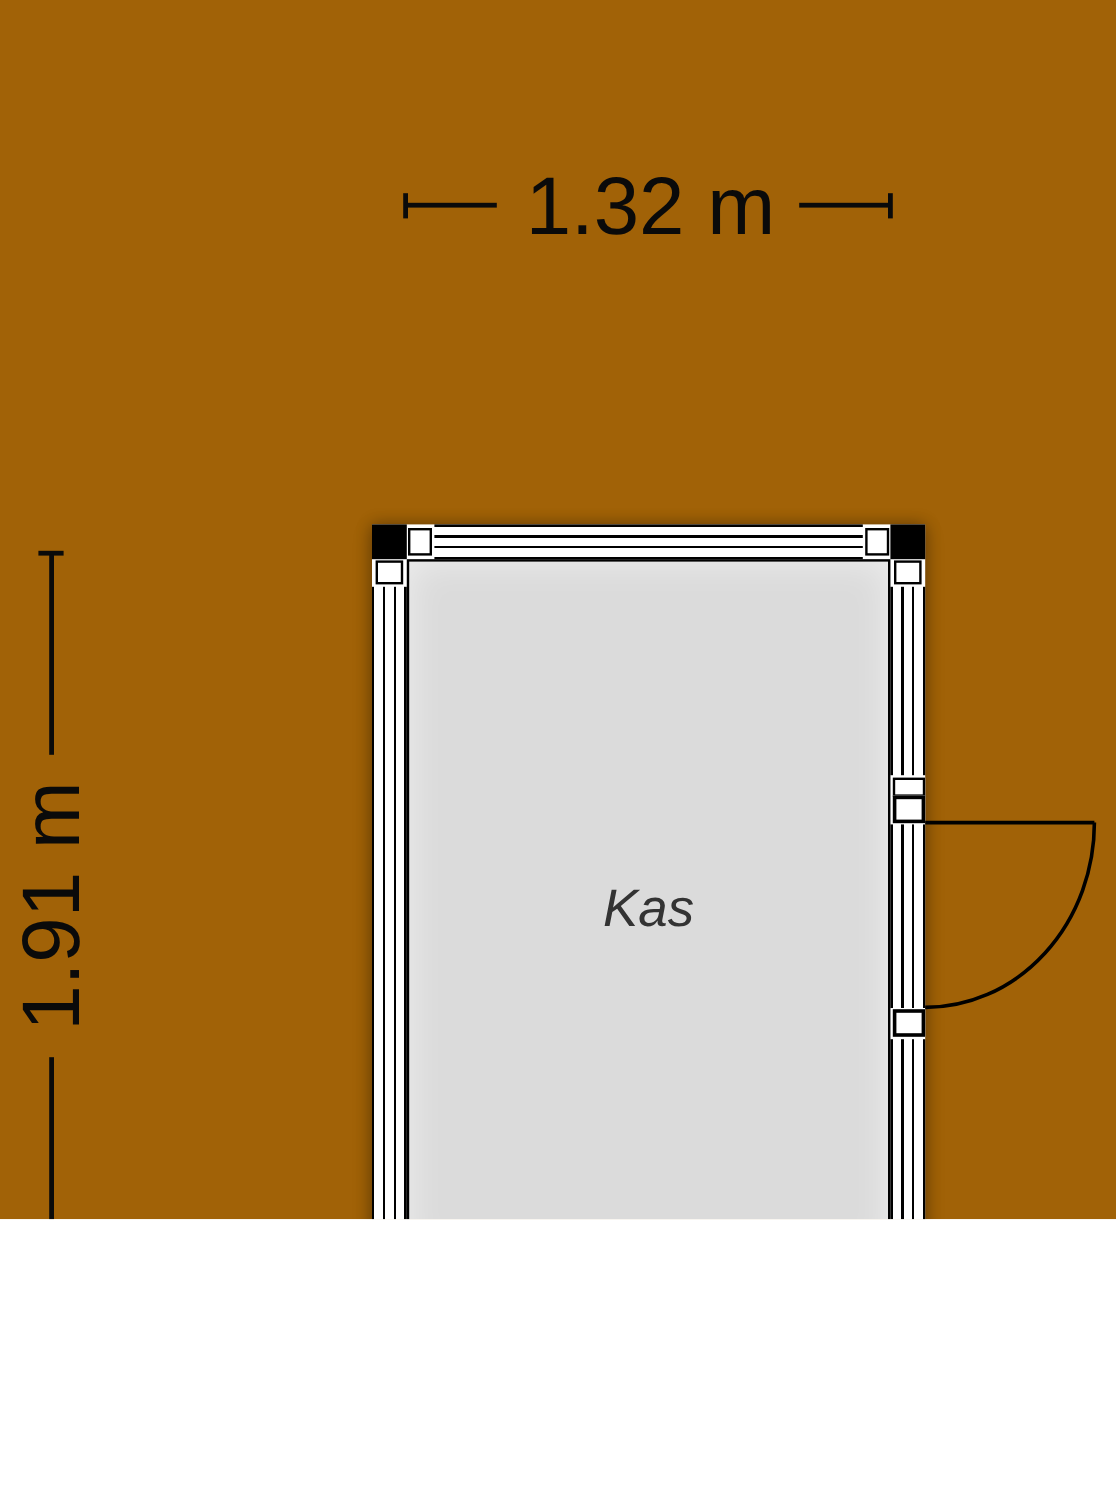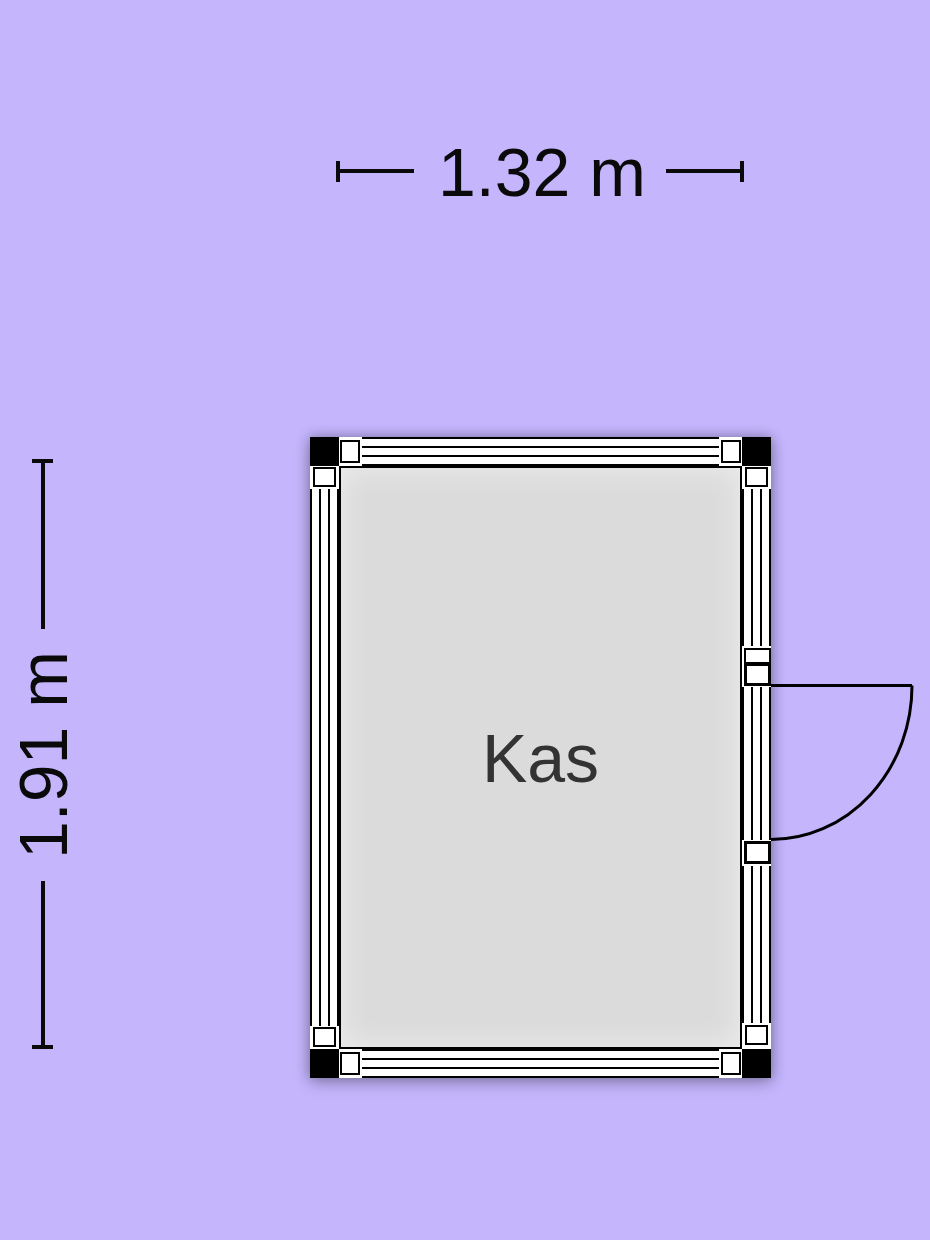--- a/index.html
+++ b/index.html
@@ -1,20 +1,20 @@
 <!DOCTYPE html>
 <html><head>
 <meta charset="utf-8">
 <style>
   html, body { margin: 0; padding: 0; background: #ffffff; }
   .canvas {
     position: relative;
     width: 930px;
-    height: 1240px;
-    background: #c4b5fd;
+    height: 1016px;
+    background: #a16207;
     font-family: "Liberation Sans", sans-serif;
     overflow: hidden;
   }
 
   
   .structure {
     position: absolute;
     left: 310px; top: 437px;
     width: 461px; height: 641px;
     background: #ffffff;
@@ -24,24 +24,25 @@
     position: absolute;
     left: 29px; top: 29px;
     width: 403px; height: 583px;
     box-sizing: border-box;
     background: #dbdbdb;
     border: 2px solid #000;
     box-shadow: inset 0 0 30px rgba(255,255,255,0.55);
     display: flex; align-items: center; justify-content: center;
   }
   .room-label {
-    font-size: 68px;
+    font-size: 44px;
     color: #333333;
     line-height: 1;
     user-select: none;
+    font-style: italic;
   }
 
   
   .wall-h {
     position: absolute; height: 29px;
     background: linear-gradient(to bottom,
       #000 0 2px, #fff 2px 9px, #000 9px 11px, #fff 11px 18px,
       #000 18px 20px, #fff 20px 27px, #000 27px 29px);
   }
   .wall-v {

